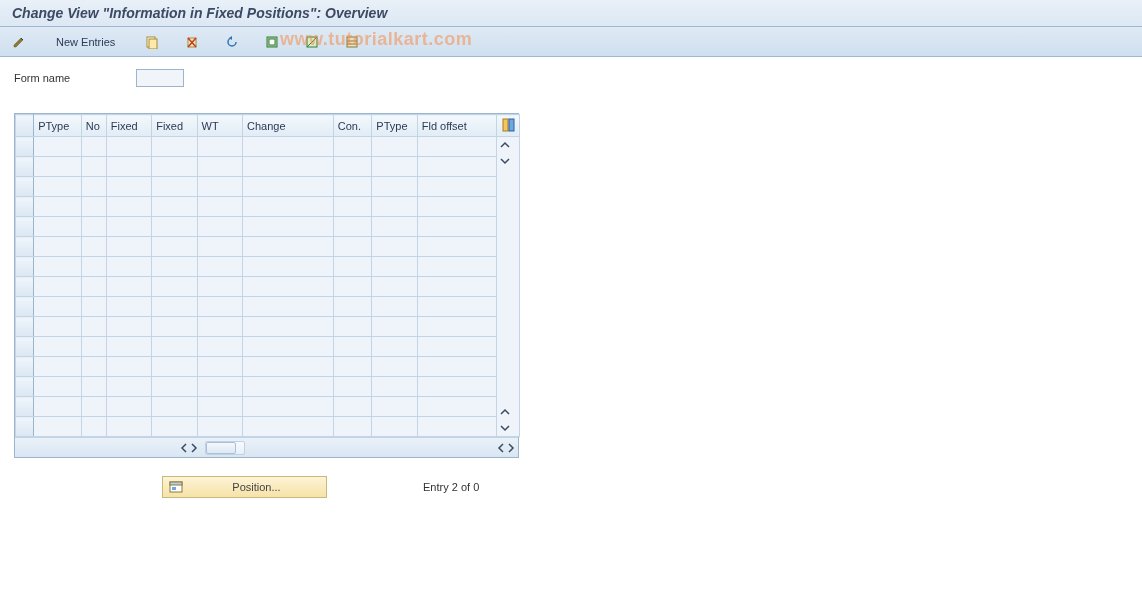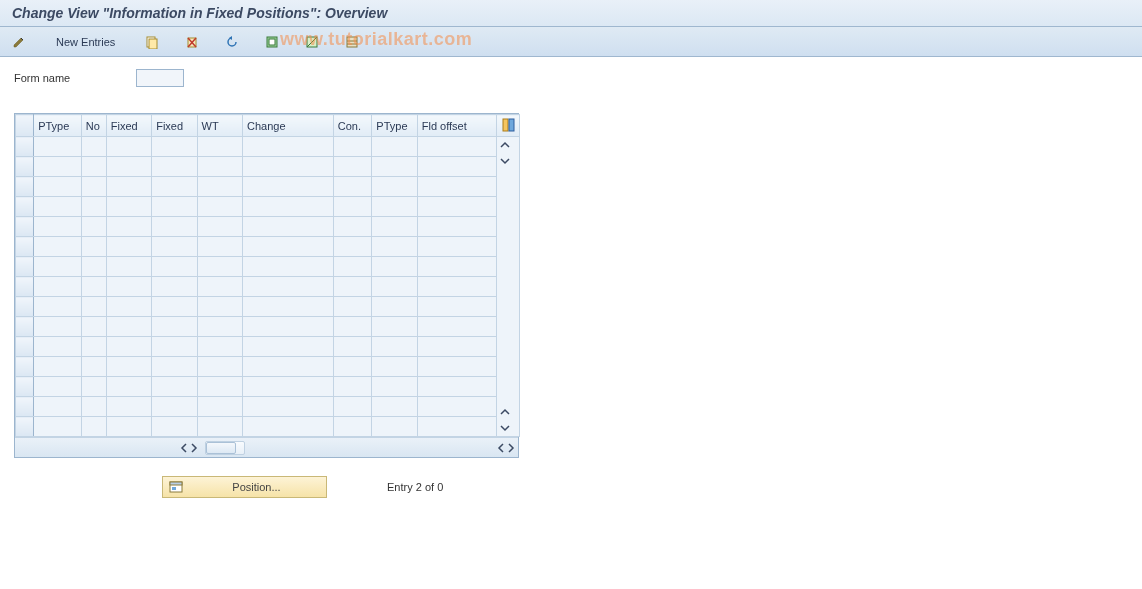--- a/index.html
+++ b/index.html
@@ -145,21 +145,21 @@
       background:linear-gradient(#f4f8fc,#dde9f4);
       border:1px solid #aac1d7;
       border-radius:2px;
     }
     .hscroll-end { display:flex; align-items:center; margin-left:auto; padding-right:2px; }
 
     
     .below-row {
       display:flex; align-items:center;
       margin-top: 18px;
-      gap: 60px;
+      gap: 96px;
     }
     .position-btn {
       margin-left: 148px;
       width: 165px; height: 22px;
       background: linear-gradient(#fdf3d6, #f6e3a8);
       border: 1px solid #c9b877;
       display:flex; align-items:center;
       gap:10px;
       padding: 0 6px;
       cursor:pointer;

